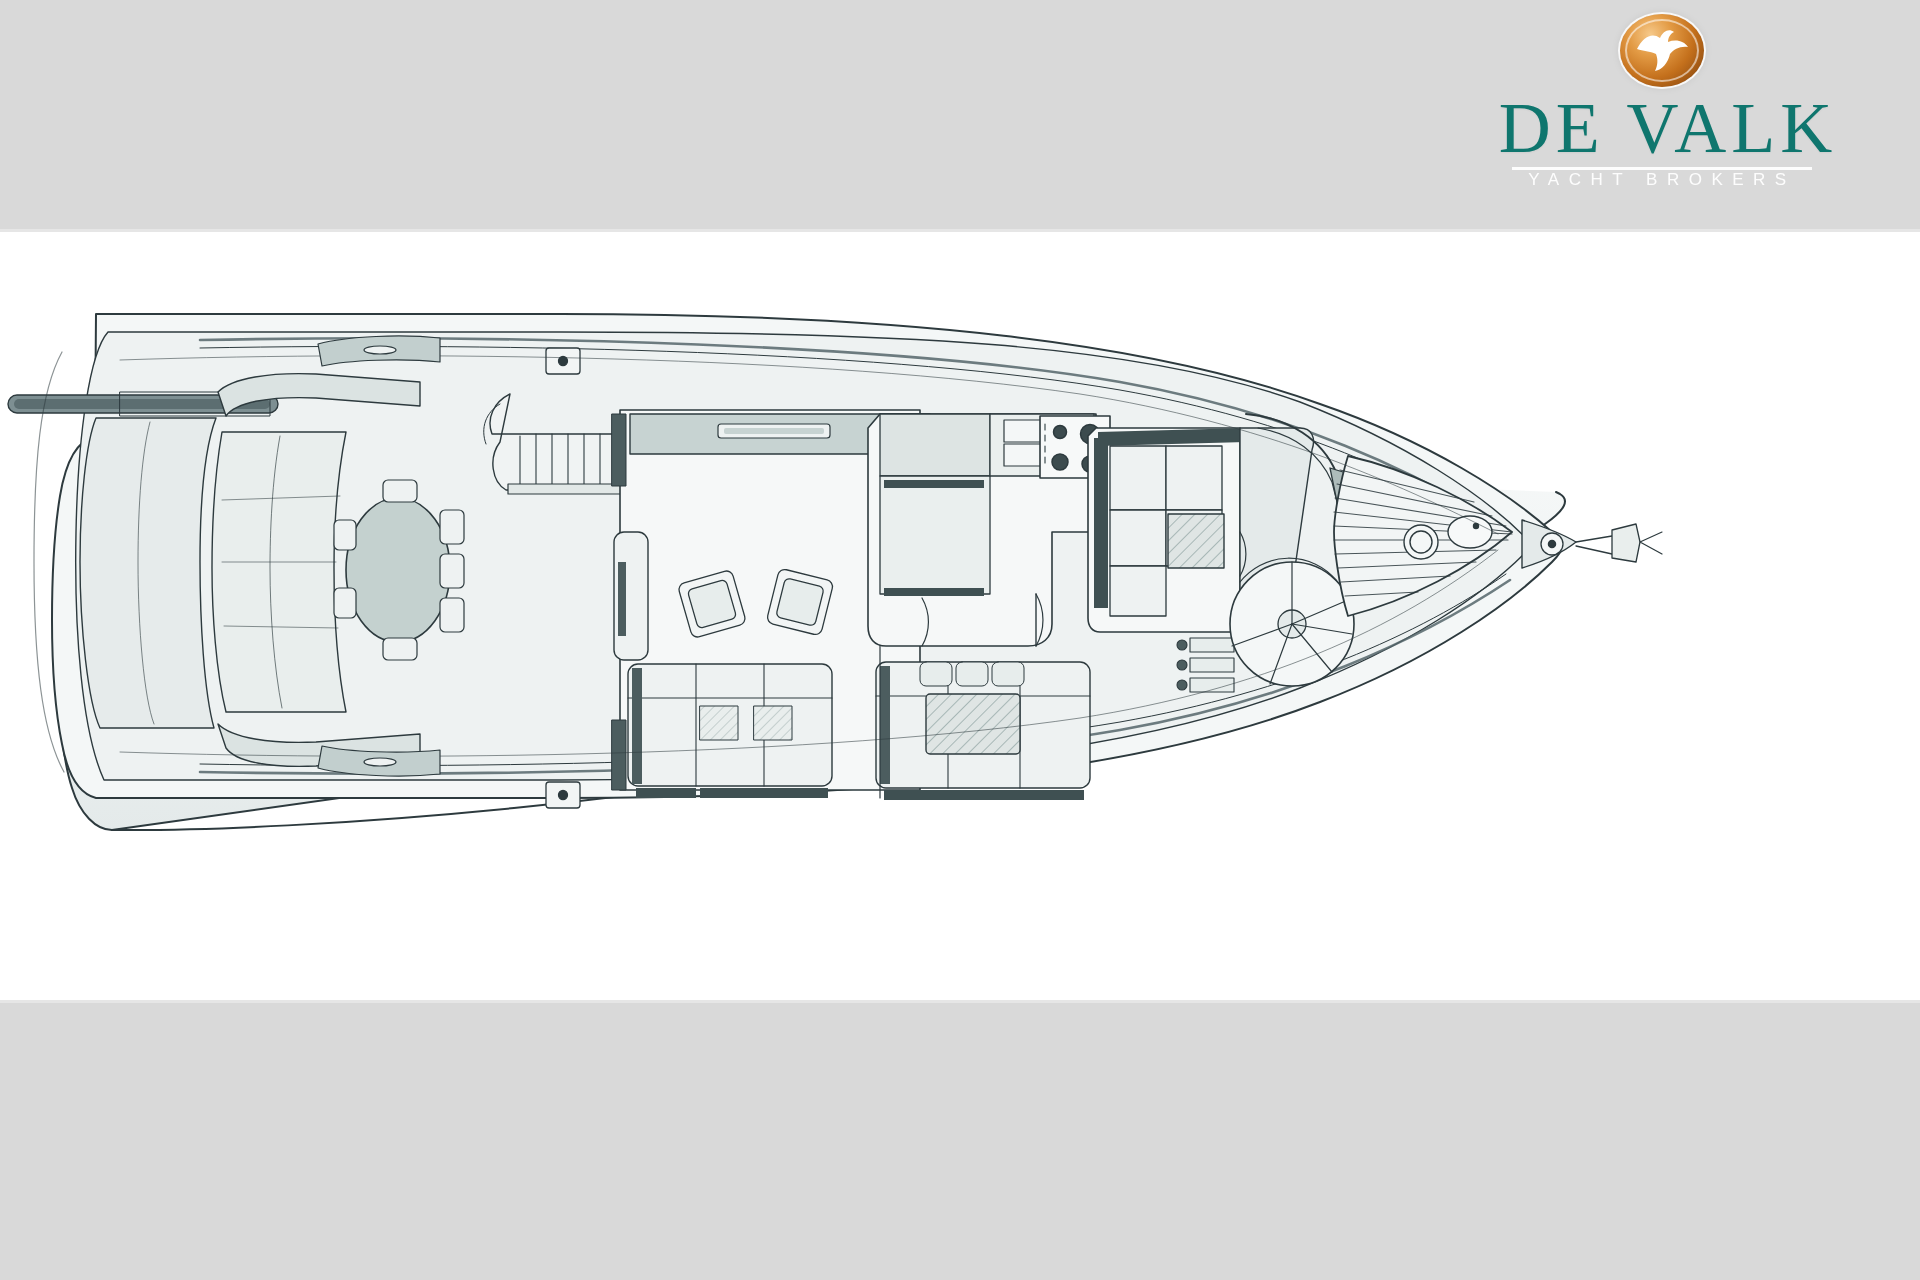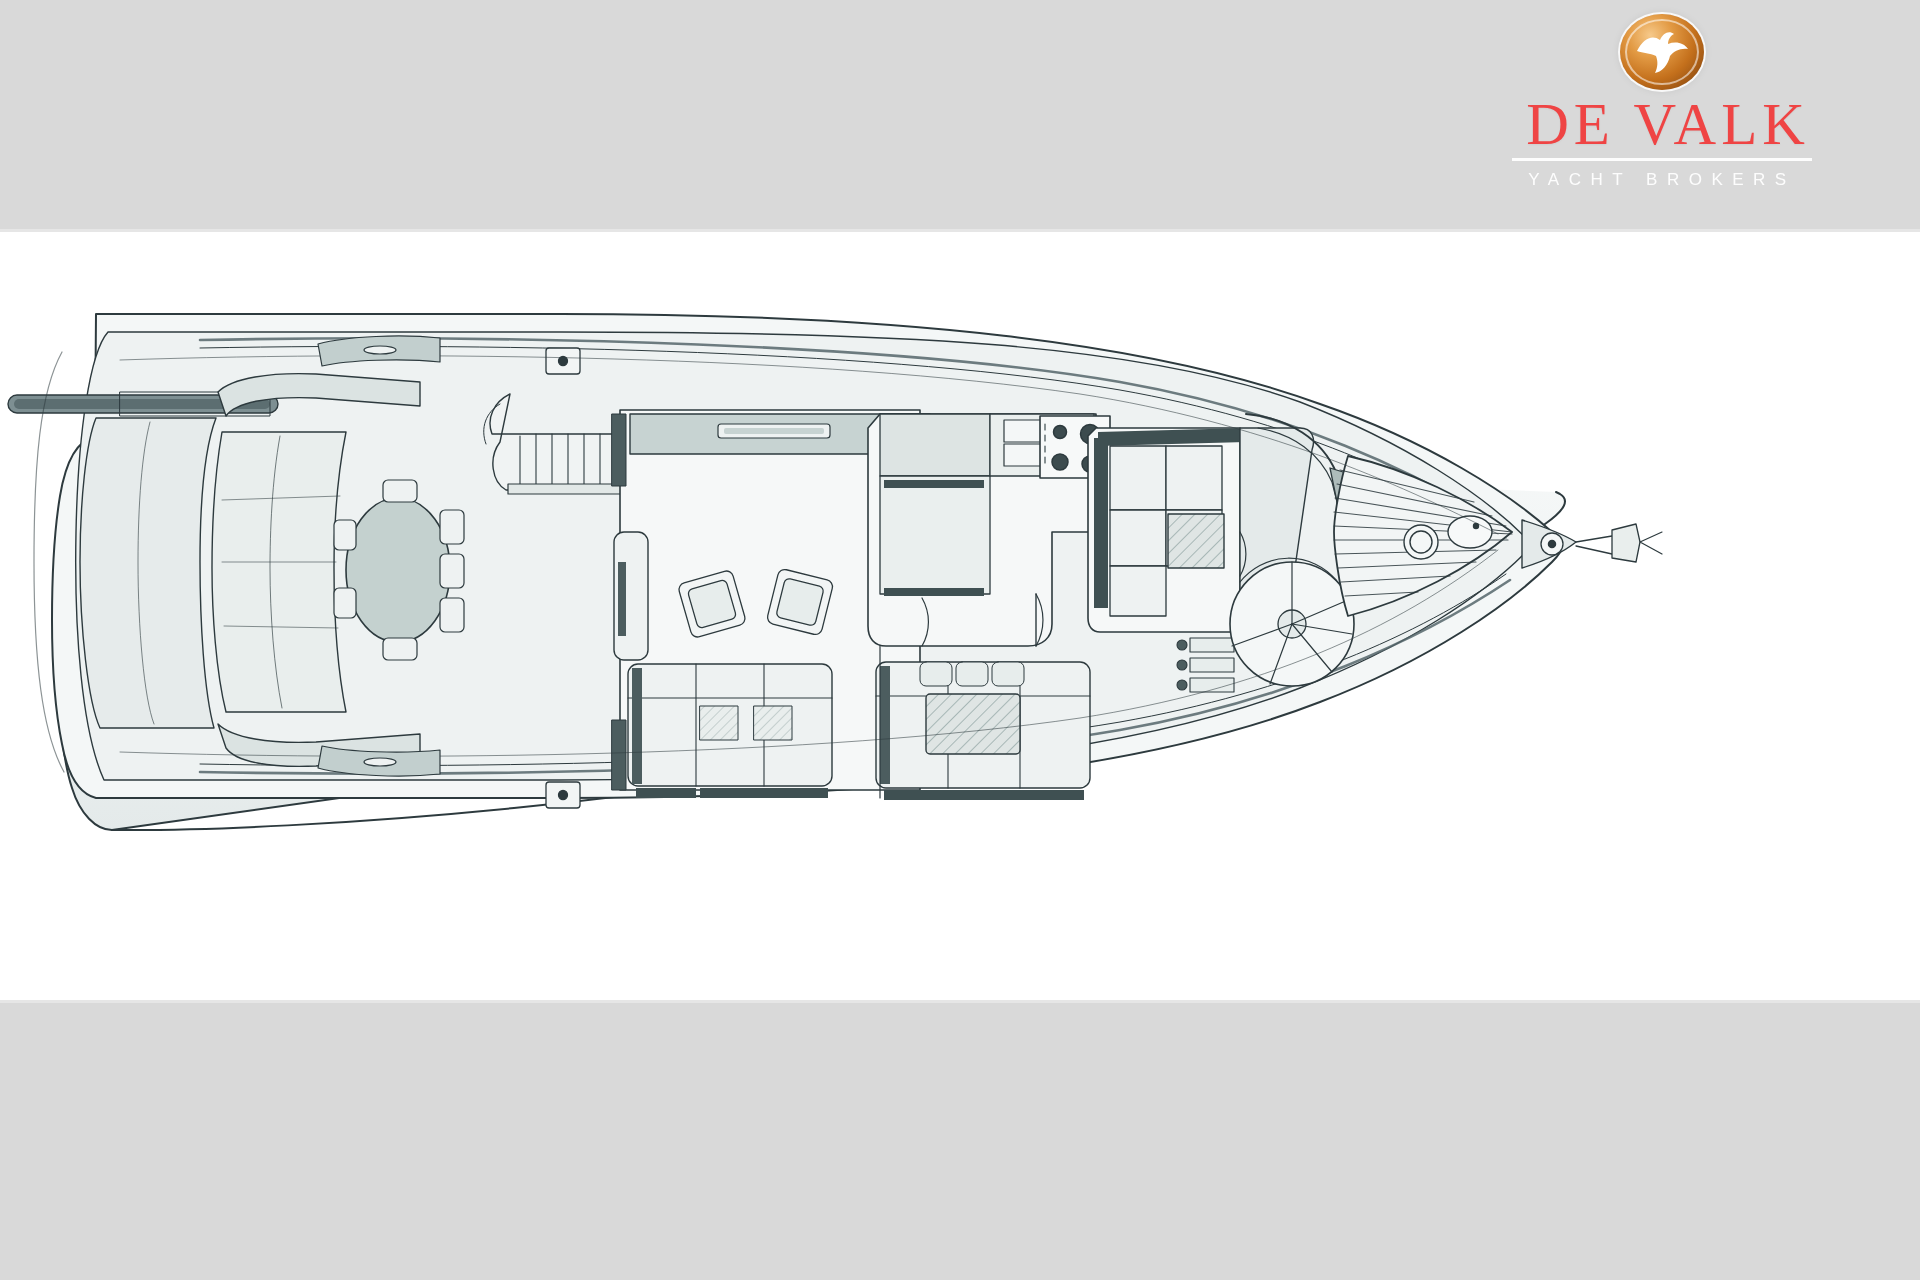--- a/index.html
+++ b/index.html
@@ -33,32 +33,32 @@
       radial-gradient(circle at 36% 28%, #f6c98a 0%, #e39b45 28%, #c4701c 58%, #8c4a10 88%, #6d3a0c 100%);
     box-shadow:0 0 0 2px rgba(255,255,255,0.85), 0 0 10px rgba(0,0,0,0.10);
     display:flex;align-items:center;justify-content:center;
   }
   .brand-mark::after{
     content:"";position:absolute;inset:5px;border-radius:50%;
     border:2px solid rgba(255,255,255,0.55);
   }
   .brand-mark svg{position:relative;z-index:2;}
   .brand-name{
-    color:#ef4444;font-size:59px;line-height:0.98;
+    color:#0f766e;font-size:72px;line-height:0.98;
     letter-spacing:5px;font-weight:400;
     text-shadow:0 1px 2px rgba(0,0,0,0.05);
     white-space:nowrap;
     margin-left:12px;
   }
   .brand-rule{
     width:300px;height:3px;background:#ffffff;margin-top:4px;opacity:.95;
   }
   .brand-sub{
     color:#ffffff;font-size:17px;letter-spacing:9.5px;
-    margin-top:9px;font-family:"Liberation Sans", sans-serif;
+    margin-top:0;font-family:"Liberation Sans", sans-serif;
     white-space:nowrap;opacity:.97;
   }
 
   
   .stage{position:absolute;left:0;top:232px;width:1920px;height:771px;background:#ffffff;}
   .stage svg{display:block;width:1920px;height:771px;}
 </style>
 </head>
 <body>
 

